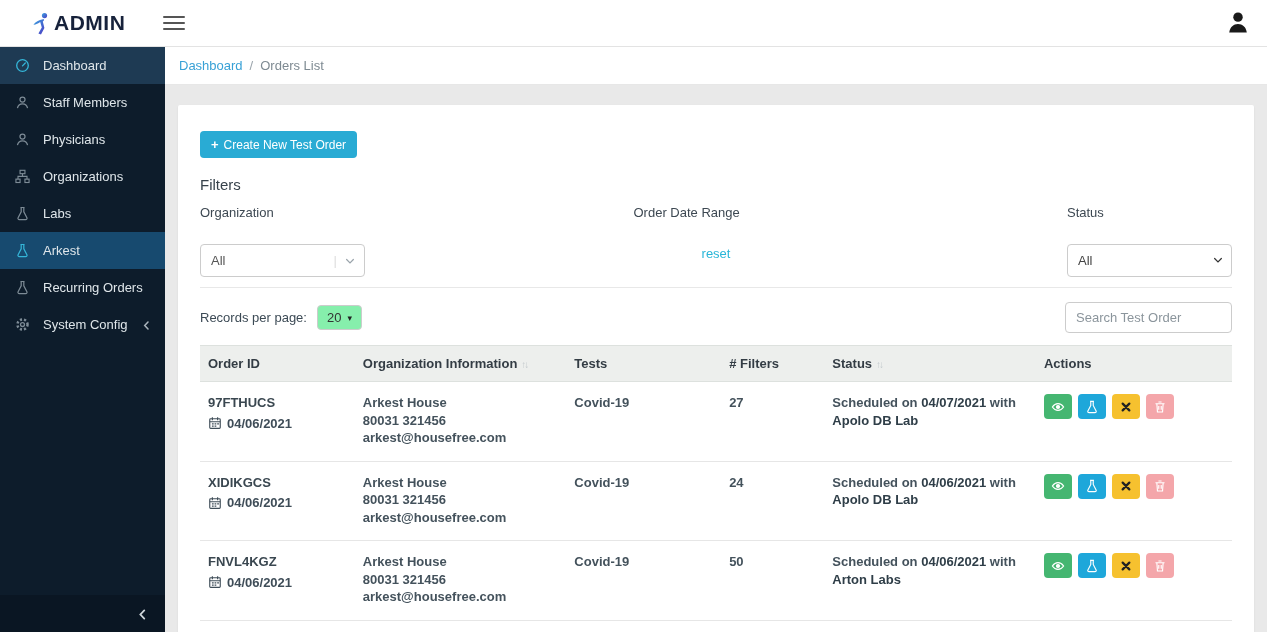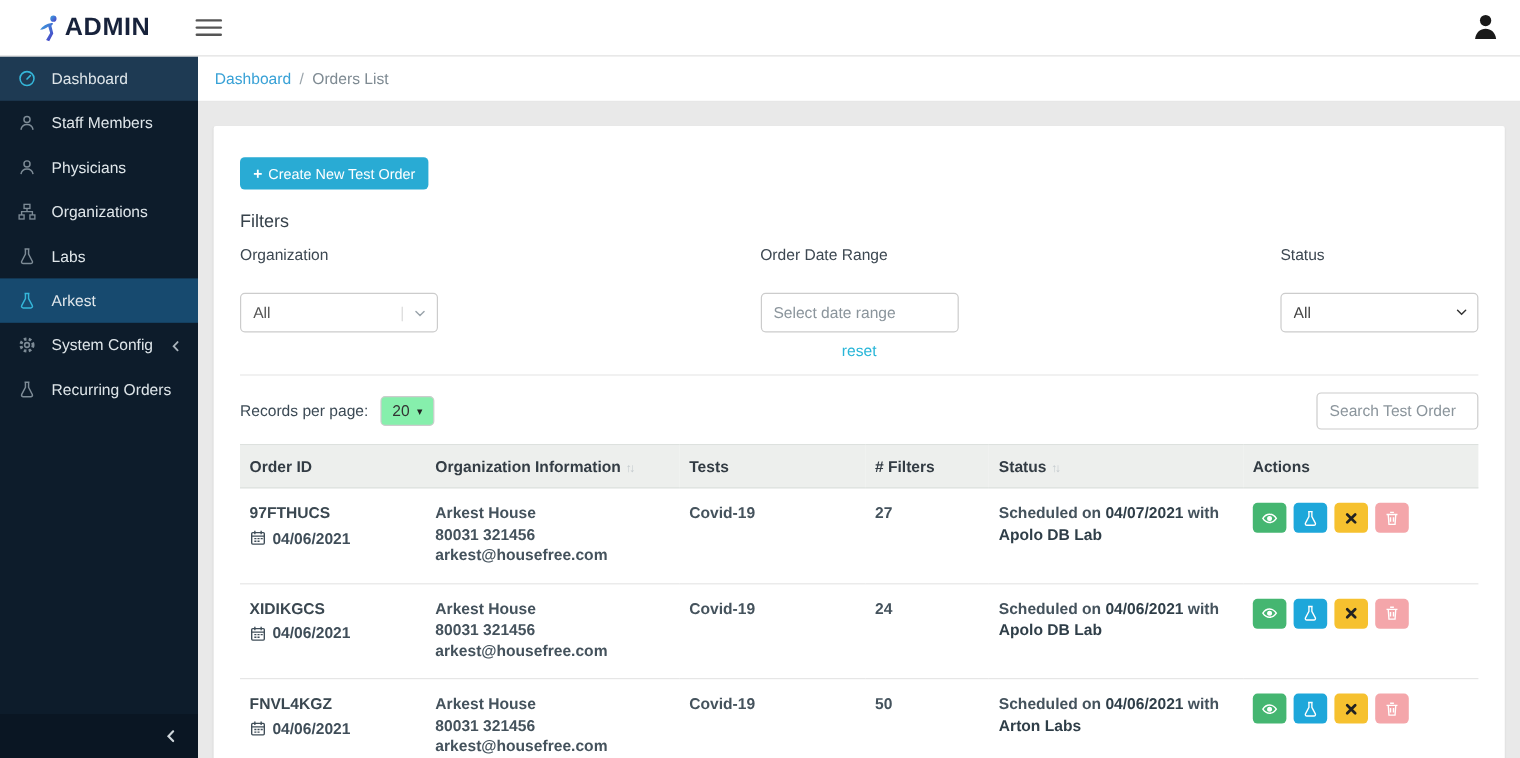--- a/index.html
+++ b/index.html
@@ -69,21 +69,21 @@
   .selwrap .chev { position:absolute; right:8px; top:10px; color:#333; pointer-events:none; }
   .reset-wrap { text-align:center; margin-top:7px; }
   .reset-link { color:#29b6d8; font-size:13px; cursor:pointer; }
   .hr { border:none; border-top:1px solid #e8e8e8; margin:10px 0 14px 0; }
 
   .list-controls { display:flex; align-items:center; }
   .rpp-label { font-size:13px; color:#3c4a55; margin-right:10px; }
   .rpp-btn { border:1px solid #ccc; background:#86efac; border-radius:4px; font-size:13px; color:#333;
              padding:4px 9px; cursor:pointer; display:inline-flex; align-items:center; gap:6px; font-family:inherit; }
   .rpp-btn .caret { font-size:9px; color:#222; }
-  .search-input { margin-left:auto; width:135px; height:31px; border:1px solid #ccc; border-radius:4px;
+  .search-input { margin-left:auto; width:167px; height:31px; border:1px solid #ccc; border-radius:4px;
                   padding:0 10px; font-size:13px; font-family:inherit; }
   .search-input::placeholder { color:#8b959c; }
 
   
   table { width:100%; border-collapse:collapse; margin-top:12px; table-layout:fixed; }
   thead th { background:#edefed; text-align:left; font-size:13px; color:#333c44; font-weight:700;
              padding:10px 8px; border-top:1px solid #dde1de; border-bottom:1px solid #dde1de; }
   th.c1 { width:15%; } th.c2 { width:20.5%; } th.c3 { width:15%; }
   th.c4 { width:10%; } th.c5 { width:20.5%; } th.c6 { width:19%; }
   .sort-ic { font-size:10px; color:#c3c9cd; margin-left:4px; letter-spacing:-2px; }
@@ -181,37 +181,37 @@
       <div class="side-item hl-strong">
         <span class="s-icon">
           <svg viewBox="0 0 16 16" fill="none" stroke="currentColor" stroke-width="1.3">
             <path d="M5.8 1.6h4.4M6.6 1.8v4.4L3.3 12.5c-.5 1 .2 2 1.3 2h6.8c1.1 0 1.8-1 1.3-2L9.4 6.2V1.8"></path>
           </svg>
         </span>
         <span>Arkest</span>
       </div>
       <div class="side-item">
         <span class="s-icon">
+          <svg viewBox="0 0 16 16" fill="none" stroke="currentColor" stroke-width="1.3">
+            <path d="M5.8 1.6h4.4M6.6 1.8v4.4L3.3 12.5c-.5 1 .2 2 1.3 2h6.8c1.1 0 1.8-1 1.3-2L9.4 6.2V1.8"></path>
+          </svg>
+        </span>
+        <span>Recurring Orders</span>
+      </div>
+      <div class="side-item">
+        <span class="s-icon">
           <svg viewBox="0 0 16 16" fill="none" stroke="currentColor">
             <circle cx="8" cy="8" r="5.4" stroke-width="2.6" stroke-dasharray="2.3 2.1"></circle>
             <circle cx="8" cy="8" r="2.1" stroke-width="1.4"></circle>
           </svg>
         </span>
         <span>System Config</span>
         <span class="sub-chevron"><svg viewBox="0 0 16 16" fill="none" stroke="currentColor" stroke-width="2.2">
             <path d="M10.2 3 5.4 8l4.8 5" stroke-linecap="round"></path>
           </svg></span>
-      </div>
-      <div class="side-item">
-        <span class="s-icon">
-          <svg viewBox="0 0 16 16" fill="none" stroke="currentColor" stroke-width="1.3">
-            <path d="M5.8 1.6h4.4M6.6 1.8v4.4L3.3 12.5c-.5 1 .2 2 1.3 2h6.8c1.1 0 1.8-1 1.3-2L9.4 6.2V1.8"></path>
-          </svg>
-        </span>
-        <span>Recurring Orders</span>
       </div>
     </div>
   <div class="collapse-bar">
     <span class="c-ch"><svg viewBox="0 0 16 16" fill="none" stroke="currentColor" stroke-width="2.2">
           <path d="M10.2 3 5.4 8l4.8 5" stroke-linecap="round"></path>
         </svg></span>
   </div>
 </div>
 
 <div class="crumbbar">
@@ -238,21 +238,20 @@
           <span class="pipe">|</span>
           <span class="chev">
               <svg viewBox="0 0 16 16" fill="none" stroke="currentColor" stroke-width="1.6">
                 <path d="M3.5 6 8 10.5 12.5 6" stroke-linecap="round"></path>
               </svg>
             </span>
         </div>
       </div>
       <div class="filter-col">
         <div class="f-label">Order Date Range</div>
-        <input class="txt-input" type="text" placeholder="Select date range" style="">
         <div class="reset-wrap">
           <span class="reset-link">reset</span>
         </div>
       </div>
       <div class="filter-col">
         <div class="f-label">Status</div>
         <div class="selwrap">
           <select>
             <option>All</option>
           </select>

